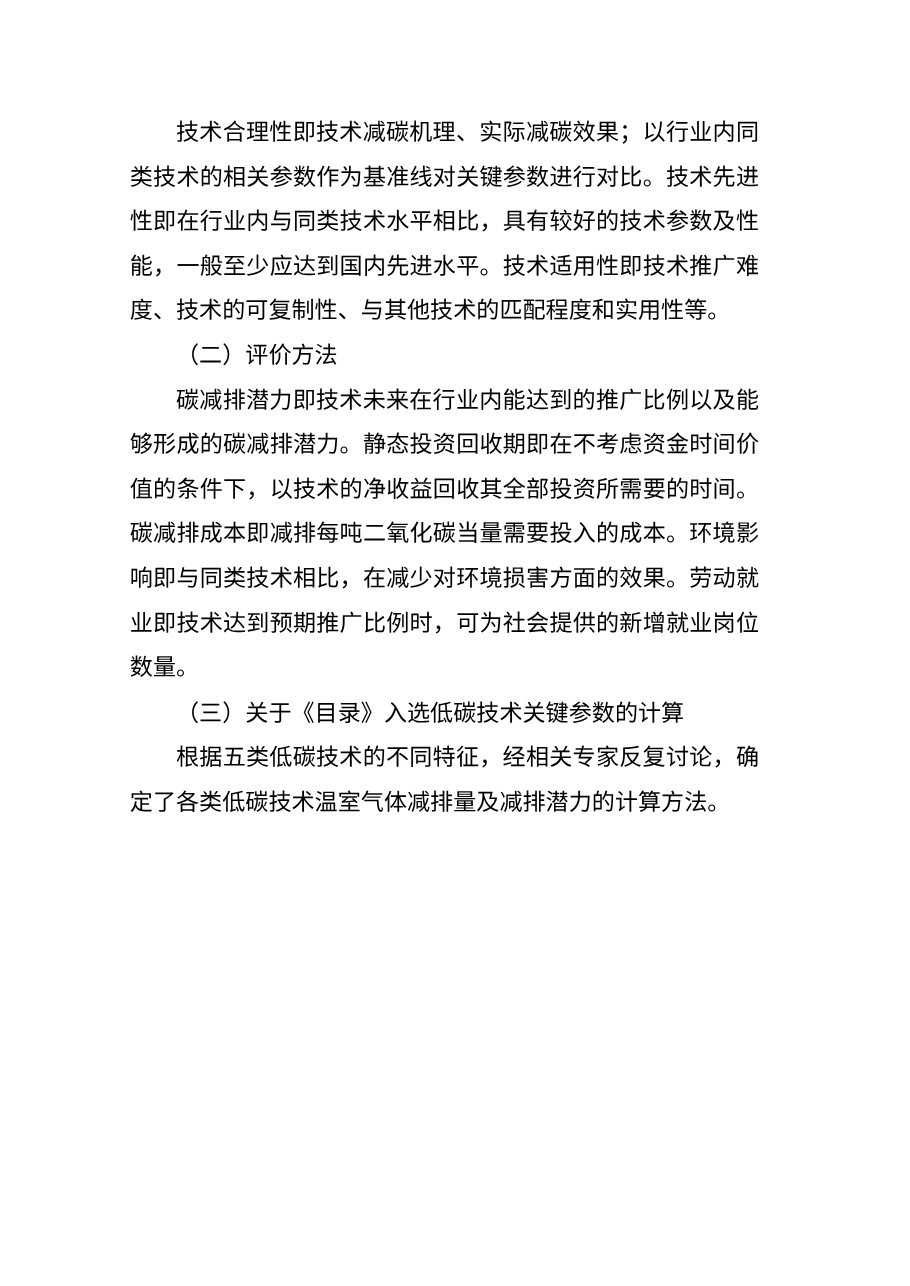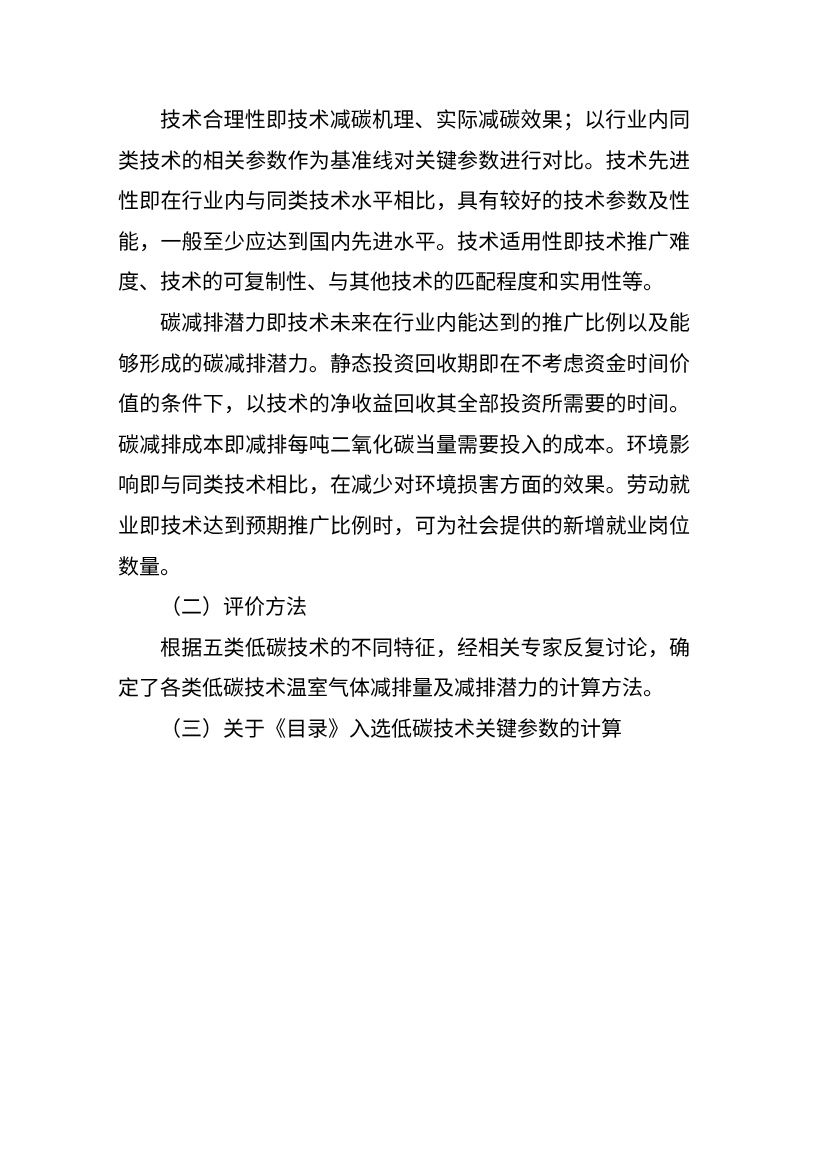--- a/index.html
+++ b/index.html
@@ -43,19 +43,19 @@
     line-height: 20px;
     color: #000000;
   }
 </style>
 </head>
 <body>
 
 <div class="page">
   <div class="body-text">
     <p>技术合理性即技术减碳机理、实际减碳效果；以行业内同类技术的相关参数作为基准线对关键参数进行对比。技术先进性即在行业内与同类技术水平相比，具有较好的技术参数及性能，一般至少应达到国内先进水平。技术适用性即技术推广难度、技术的可复制性、与其他技术的匹配程度和实用性等。</p>
+    <p>（二）评价方法</p>
     <p>碳减排潜力即技术未来在行业内能达到的推广比例以及能够形成的碳减排潜力。静态投资回收期即在不考虑资金时间价值的条件下，以技术的净收益回收其全部投资所需要的时间。碳减排成本即减排每吨二氧化碳当量需要投入的成本。环境影响即与同类技术相比，在减少对环境损害方面的效果。劳动就业即技术达到预期推广比例时，可为社会提供的新增就业岗位数量。</p>
-    <p>（二）评价方法</p>
+    <p>（三）关于《目录》入选低碳技术关键参数的计算</p>
     <p>根据五类低碳技术的不同特征，经相关专家反复讨论，确定了各类低碳技术温室气体减排量及减排潜力的计算方法。</p>
-    <p>（三）关于《目录》入选低碳技术关键参数的计算</p>
   </div>
   <div class="page-number">6</div>
 </div>
 
 </body></html>

